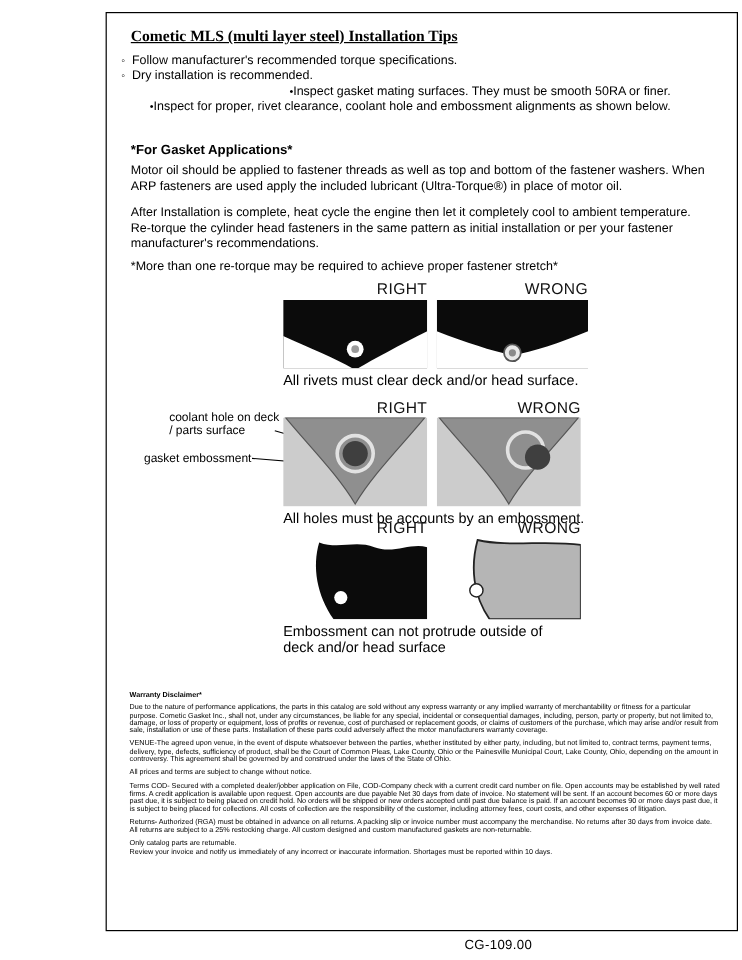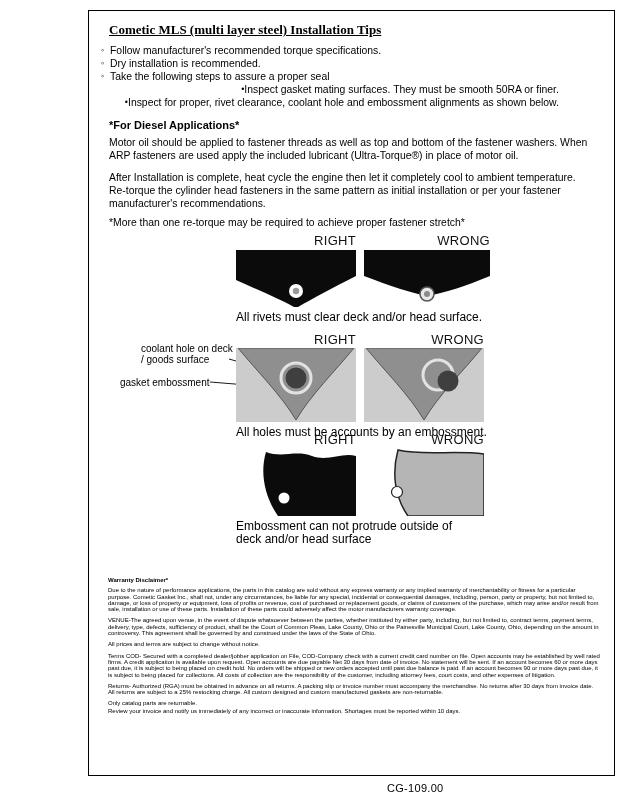--- a/index.html
+++ b/index.html
@@ -47,32 +47,29 @@
 
     <div class="abs title">Cometic MLS (multi layer steel) Installation Tips</div>
 
     <div class="abs bullets">
       <div class="b-row">
         <span class="b">◦</span><span>Follow manufacturer's recommended torque specifications.</span>
       </div>
       <div class="b-row">
         <span class="b">◦</span><span>Dry installation is recommended.</span>
       </div>
-      <div class="b-row">
-        <span class="b">◦</span><span>Take the following steps to assure a proper seal</span>
-      </div>
       <div class="b-row sub">
         <span class="b">•</span><span>Inspect gasket mating surfaces.  They must be smooth 50RA or finer.</span>
       </div>
       <div class="b-row sub">
         <span class="b">•</span><span>Inspect for proper, rivet clearance, coolant hole and embossment alignments as shown below.</span>
       </div>
     </div>
 
-    <div class="abs diesel-heading">*For Diesel Applications*</div>
+    <div class="abs diesel-heading">*For Gasket Applications*</div>
     <div class="abs p1">Motor oil should be applied to fastener threads as well as top and bottom of the fastener washers. When ARP fasteners are used apply the included lubricant (Ultra-Torque®) in place of motor oil.</div>
     <div class="abs p2">After Installation is complete, heat cycle the engine then let it completely cool to ambient temperature. Re-torque the cylinder head fasteners in the same pattern as initial installation or per your fastener manufacturer's recommendations.</div>
     <div class="abs p3">*More than one re-torque may be required to achieve proper fastener stretch*</div>
 
     <div class="abs dlabel" style="left:147px; top:222px; width:120px;">RIGHT</div>
     <div class="abs dlabel" style="left:275px; top:222px; width:126px;">WRONG</div>
     <div class="fig" style="left:147px; top:239px; width:120px; height:57px;">
       <svg viewBox="0 0 120 57" preserveAspectRatio="none">
         <rect width="120" height="57" fill="#0b0b0b"></rect>
         <path d="M0,57 L0,30 C22,40 44,49 58,57 Z" fill="#ffffff"></path>
@@ -86,21 +83,21 @@
         <rect width="126" height="57" fill="#0b0b0b"></rect>
         <path d="M0,57 L0,26 C26,36 48,43 63,46 C80,43 102,36 126,26 L126,57 Z" fill="#ffffff"></path>
         <circle cx="63" cy="44" r="7" fill="#e8e8e8" stroke="#555555" stroke-width="1.5"></circle>
         <circle cx="63" cy="44" r="3" fill="#8a8a8a"></circle>
       </svg>
     </div>
     <div class="abs caption" style="left:147px; top:300px; width:280px;">All rivets must clear deck and/or head surface.</div>
 
     <div class="abs dlabel" style="left:147px; top:321px; width:120px;">RIGHT</div>
     <div class="abs dlabel" style="left:275px; top:321px; width:120px;">WRONG</div>
-    <div class="abs ann ann1">coolant hole on deck / goods surface</div>
+    <div class="abs ann ann1">coolant hole on deck / parts surface</div>
     <div class="abs ann ann2">gasket embossment</div>
     <svg class="abs arrows" viewBox="0 0 280 80">
       <line x1="140" y1="18" x2="203" y2="36" stroke="#000" stroke-width="0.9"></line>
       <line x1="121" y1="41" x2="195" y2="47" stroke="#000" stroke-width="0.9"></line>
     </svg>
     <div class="fig" style="left:147px; top:337px; width:120px; height:74px;">
       <svg viewBox="0 0 120 74" preserveAspectRatio="none">
         <rect width="120" height="74" fill="#cccccc"></rect>
         <path d="M2,0 L118,0 C100,22 74,48 60,72 C46,48 20,22 2,0 Z" fill="#8f8f8f" stroke="#555" stroke-width="1"></path>
         <circle cx="60" cy="30" r="15" fill="none" stroke="#e2e2e2" stroke-width="3"></circle>

